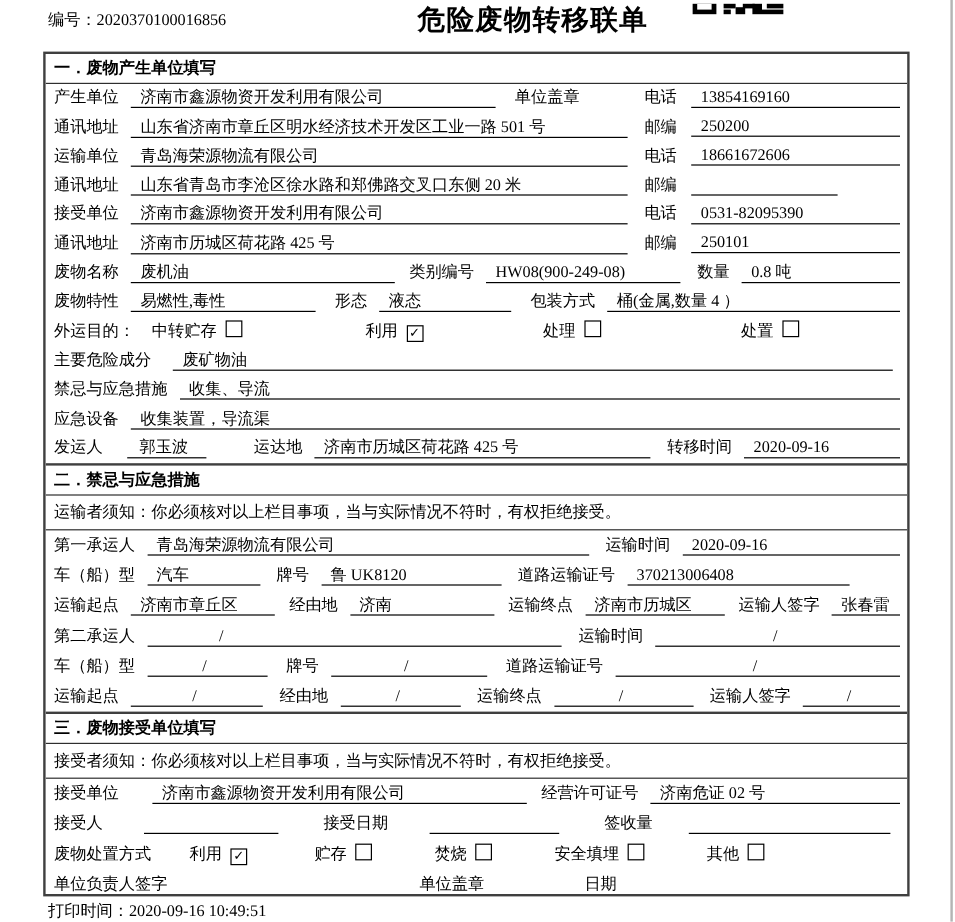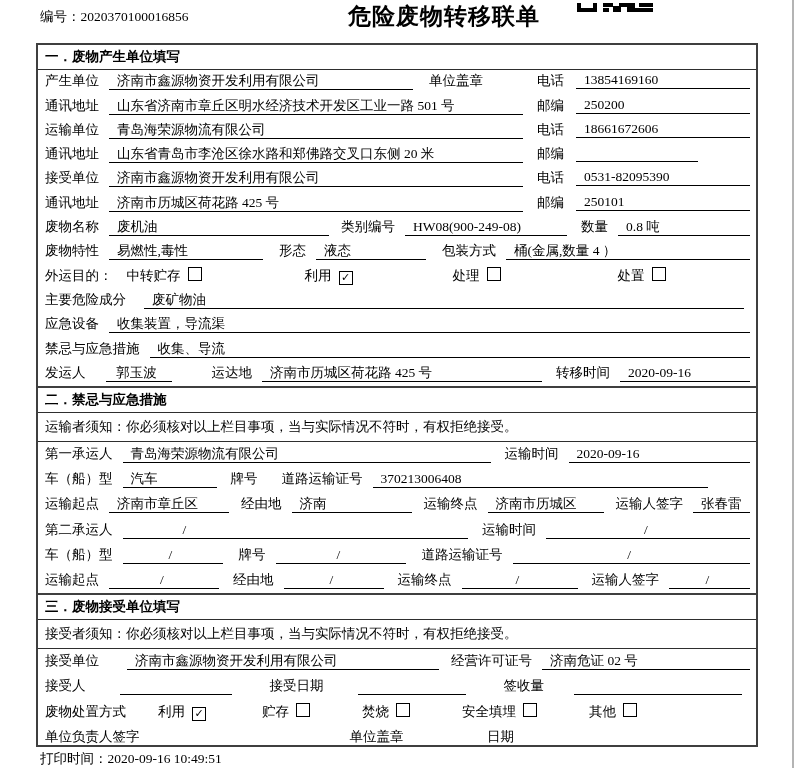--- a/index.html
+++ b/index.html
@@ -25,21 +25,21 @@
     font-family:"Liberation Sans","DejaVu Sans",sans-serif;font-size:13.5px;
     border-bottom:1.5px solid #2e2e2e;
   }
   .sec-top{border-top:2px solid #3f3f3f;}
   .notice{height:28px;line-height:28px;padding-left:7px;border-bottom:1.5px solid #2e2e2e;white-space:nowrap;}
   .r{display:flex;align-items:flex-end;height:24.3px;padding:0 6px 4px 7px;box-sizing:border-box;}
   .r2{height:25.2px;}
   .lbl{white-space:nowrap;padding-right:10px;flex:none;}
   .u{border-bottom:1px solid #000;padding:0 4px 0 8px;white-space:nowrap;min-height:16px;line-height:16px;overflow:hidden;}
   .grow{flex:1 1 auto;min-width:0;}
-  .rcol{width:213px;flex:none;display:flex;align-items:flex-start;}
+  .rcol{width:213px;flex:none;display:flex;align-items:center;}
   .rcol .lbl{padding-right:12px;}
   .ctr{text-align:center;padding-left:0;}
   .cb{
     display:inline-block;width:12px;height:12px;border:1px solid #000;margin-left:7px;
     text-align:center;line-height:12px;font-size:11px;vertical-align:-1px;
     font-family:"DejaVu Sans",sans-serif;
   }
   .opt{white-space:nowrap;flex:none;}
   .footer-line{position:absolute;left:40px;top:750px;white-space:nowrap;}
 </style>
@@ -151,27 +151,27 @@
     <span class="opt" style="margin-left:100px;"><span>处理</span><span class="cb"></span></span>
     <span class="opt" style="margin-left:117px;"><span>处置</span><span class="cb"></span></span>
   </div>
 
   <div class="r">
     <span class="lbl" style="padding-right:18px;">主要危险成分</span>
     <span class="u grow" style="margin-right:6px;">废矿物油</span>
   </div>
 
   <div class="r">
+    <span class="lbl">禁忌与应急措施</span>
+    <span class="u grow">收集、导流</span>
+  </div>
+
+  <div class="r">
     <span class="lbl">应急设备</span>
     <span class="u grow">收集装置，导流渠</span>
-  </div>
-
-  <div class="r">
-    <span class="lbl">禁忌与应急措施</span>
-    <span class="u grow">收集、导流</span>
   </div>
 
   <div class="r">
     <span class="lbl" style="padding-right:20px;">发运人</span>
     <span class="u ctr" style="width:62px;">郭玉波</span>
     <span class="lbl" style="padding-left:40px;">运达地</span>
     <span class="u" style="width:268px;">济南市历城区荷花路 425 号</span>
     <span class="lbl" style="padding-left:14px;">转移时间</span>
     <span class="u grow">2020-09-16</span>
   </div>
@@ -183,20 +183,21 @@
     <span class="lbl">第一承运人</span>
     <span class="u" style="width:356px;">青岛海荣源物流有限公司</span>
     <span class="lbl" style="padding-left:14px;">运输时间</span>
     <span class="u grow">2020-09-16</span>
   </div>
 
   <div class="r r2">
     <span class="lbl">车（船）型</span>
     <span class="u" style="width:82px;">汽车</span>
     <span class="lbl" style="padding-left:14px;">牌号</span>
+    <span class="u" style="width:138px;">鲁 UK8120</span>
     <span class="lbl" style="padding-left:14px;">道路运输证号</span>
     <span class="u grow" style="margin-right:42px;">370213006408</span>
   </div>
 
   <div class="r r2">
     <span class="lbl">运输起点</span>
     <span class="u" style="width:108px;">济南市章丘区</span>
     <span class="lbl" style="padding-left:12px;">经由地</span>
     <span class="u" style="width:108px;">济南</span>
     <span class="lbl" style="padding-left:12px;">运输终点</span>

